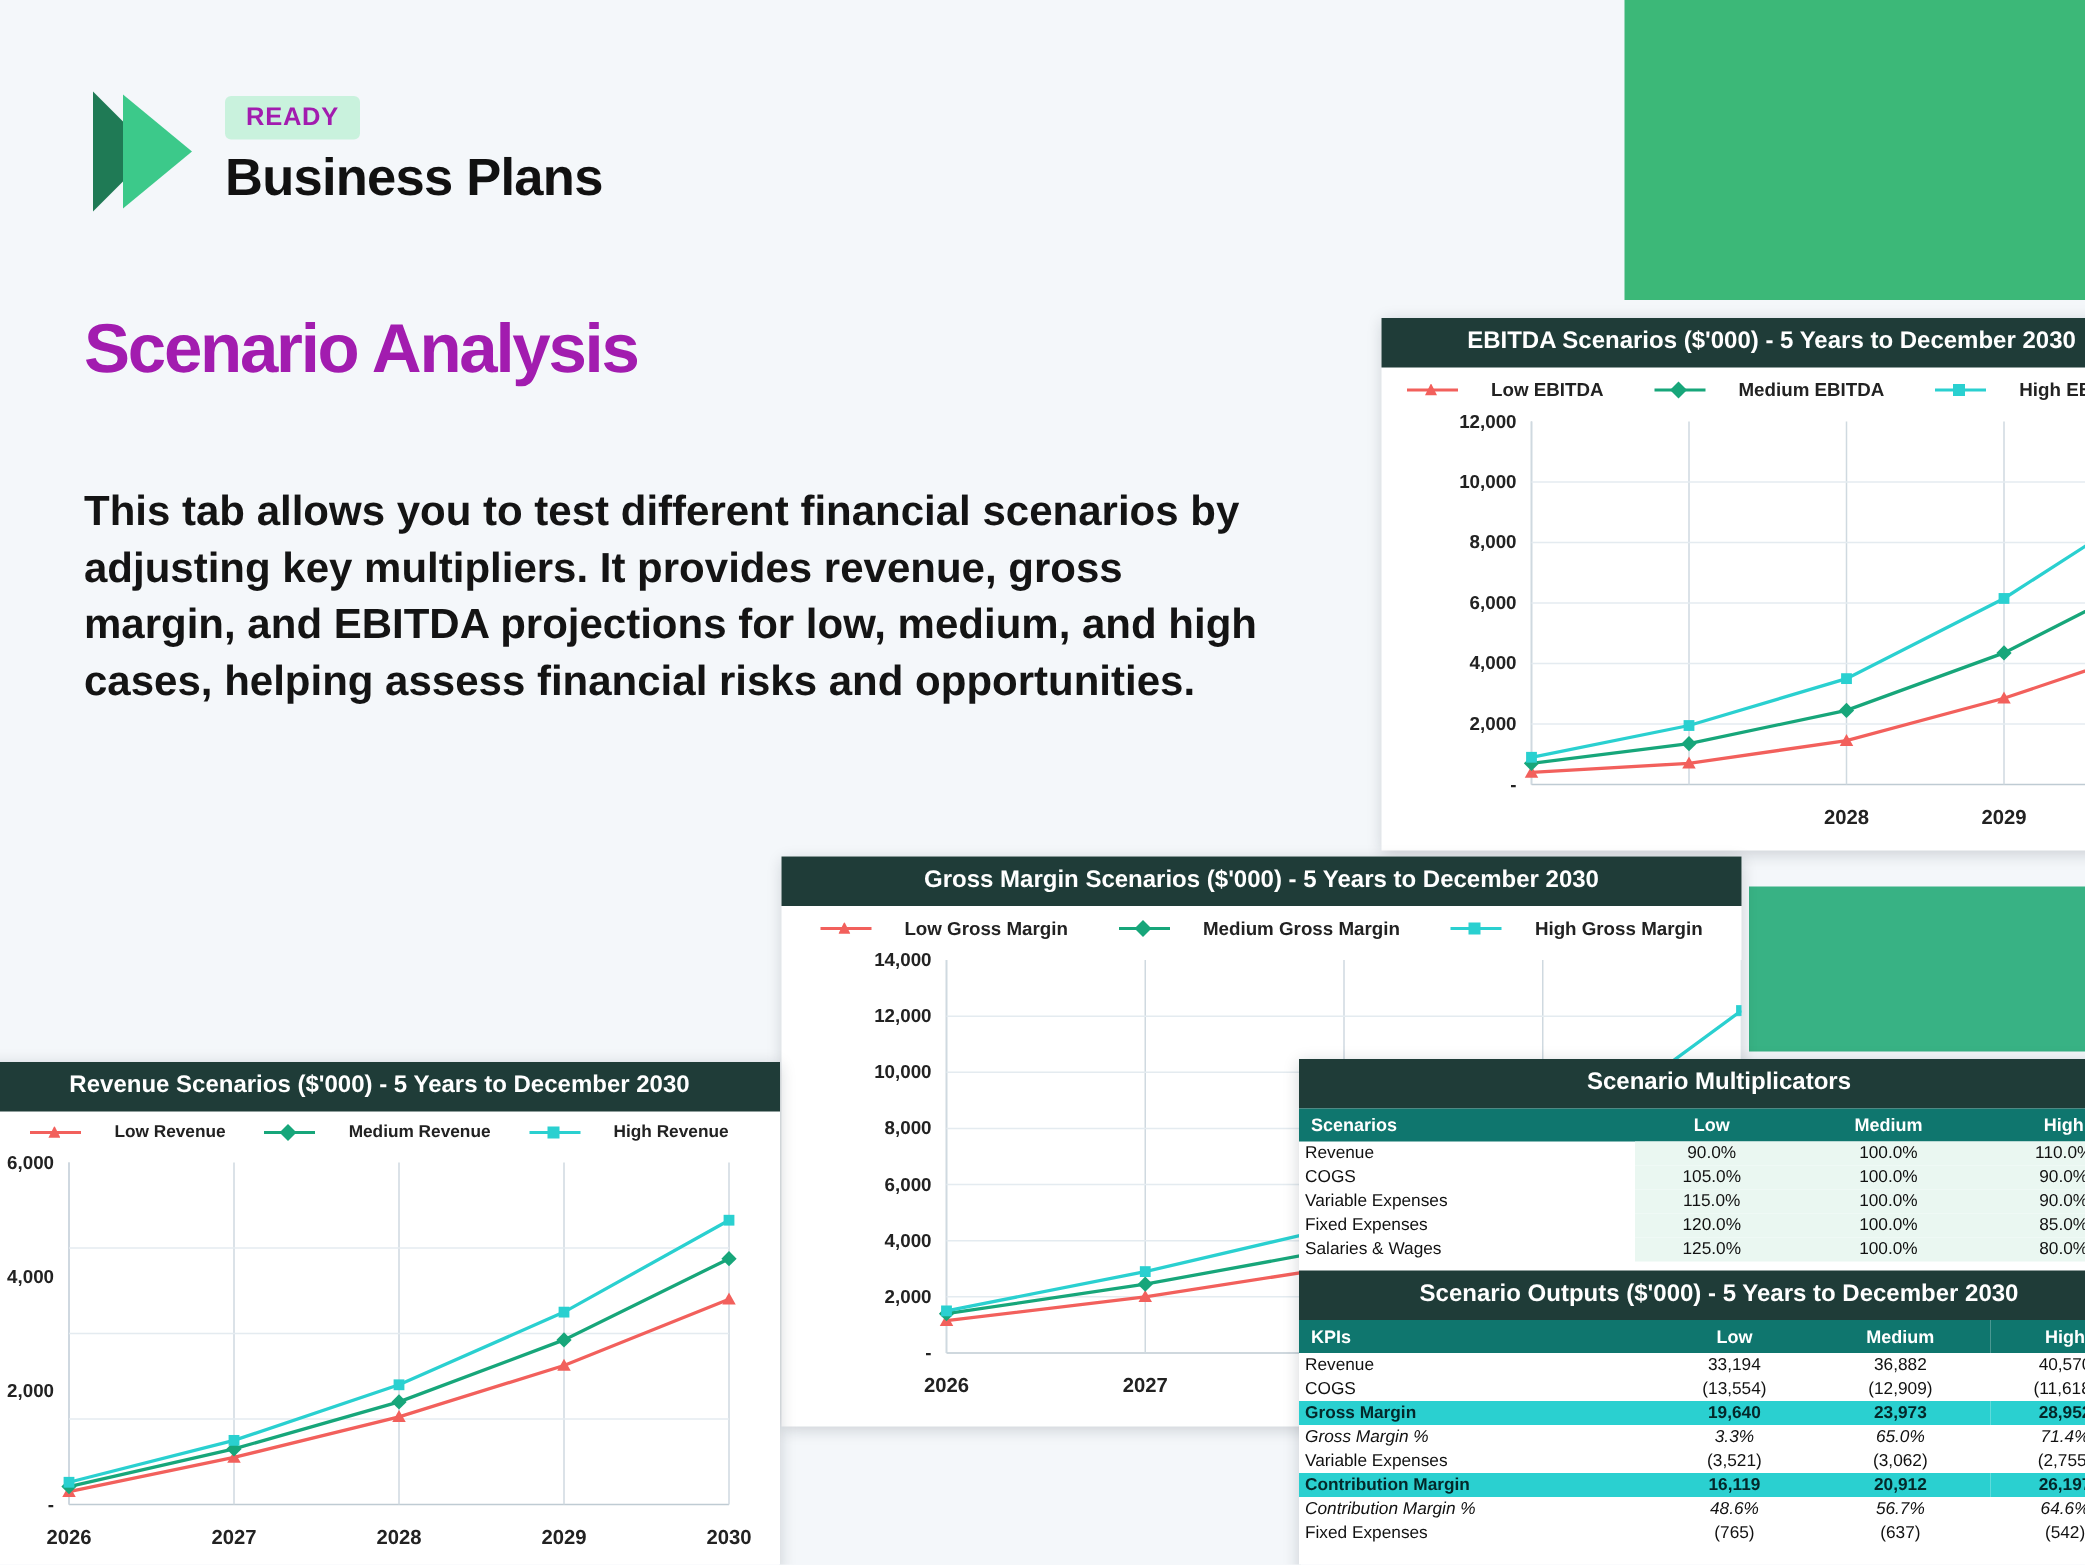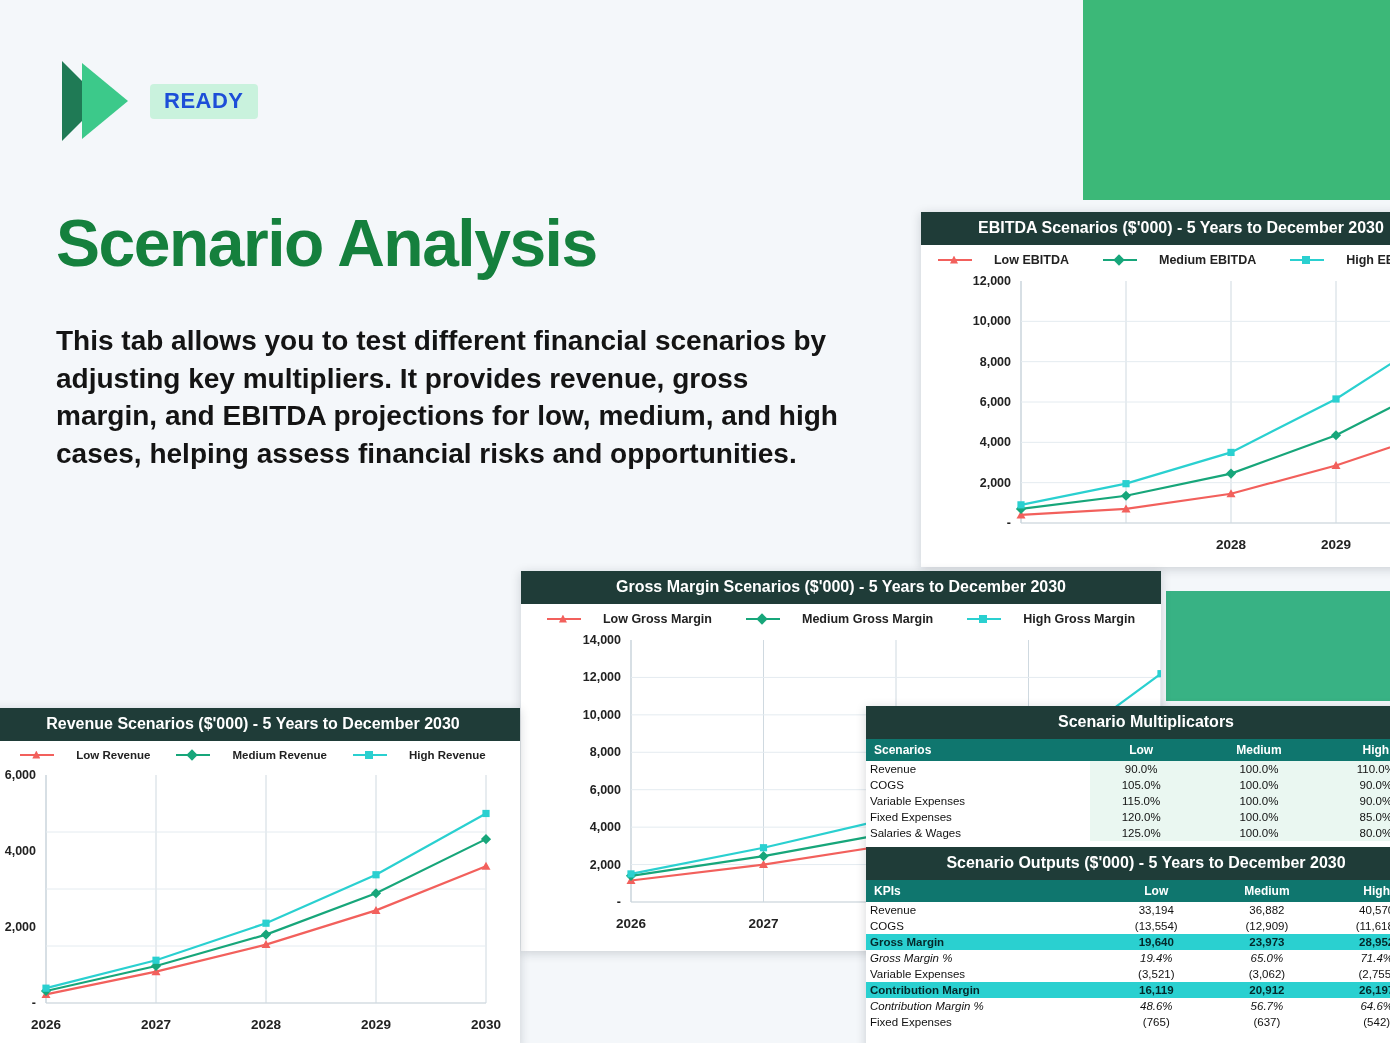--- a/index.html
+++ b/index.html
@@ -15,31 +15,31 @@
     background:#3cb878;
   }
   .green-block-mid{
     position:absolute;left:1166px;top:591px;width:224px;height:110px;
     background:#38b284;
   }
   
   .logo-wrap{position:absolute;left:56px;top:55px;display:flex;align-items:center;gap:16px;}
   .logo-mark{width:78px;height:92px;position:relative;}
   .ready-badge{
-    display:inline-block;background:#c9f2dd;color:#1d4ed8;
-    font-weight:700;font-size:22px;letter-spacing:.5px;
+    display:inline-block;background:#c9f2dd;color:#a21caf;
+    font-weight:700;font-size:17px;letter-spacing:.5px;
     padding:4px 14px 5px;border-radius:4px;
   }
   .brand-name{
     font-size:35px;font-weight:800;letter-spacing:-0.5px;margin-top:6px;color:#111;
   }
   
   .headline{
     position:absolute;left:56px;top:205px;
-    font-size:66px;font-weight:800;letter-spacing:-1.5px;color:#15803d;
+    font-size:46px;font-weight:800;letter-spacing:-1.5px;color:#a21caf;
   }
   .subcopy{
     position:absolute;left:56px;top:322px;width:800px;
     font-size:28px;line-height:1.34;font-weight:600;color:#141414;
   }
   
   .card{position:absolute;background:#fff;box-shadow:0 2px 10px rgba(15,30,40,.18);}
   .card-title{
     background:#1f3c38;color:#fff;font-weight:700;font-size:16px;
     text-align:center;padding:7px 0 8px;
@@ -83,20 +83,21 @@
 
 <div class="logo-wrap">
   <div class="logo-mark">
     <svg width="78" height="92" viewBox="0 0 78 92">
       <path d="M6 6 L6 86 L46 46 Z" fill="#1f7a55"></path>
       <path d="M26 8 L72 46 L26 84 Z" fill="#3cc98a"></path>
     </svg>
   </div>
   <div>
     <span class="ready-badge">READY</span>
+    <div class="brand-name">Business Plans</div>
   </div>
 </div>
 
 <div class="headline">Scenario Analysis</div>
 <div class="subcopy">This tab allows you to test different financial scenarios by adjusting key multipliers. It provides revenue, gross margin, and EBITDA projections for low, medium, and high cases, helping assess financial risks and opportunities.</div>
 
 <div class="card" style="left:921px;top:212px;width:520px;height:355px;">
   <div class="card-title">EBITDA Scenarios ($'000) - 5 Years to December 2030</div>
   <div class="legend">
     <span class="legend-item">
@@ -371,21 +372,21 @@
           <td class="num">(11,618)</td>
         </tr>
         <tr class="band">
           <td>Gross Margin</td>
           <td class="num">19,640</td>
           <td class="num">23,973</td>
           <td class="num">28,952</td>
         </tr>
         <tr>
           <td class="indent">Gross Margin %</td>
-          <td class="num" style="font-style: italic;">19.4%</td>
+          <td class="num" style="font-style: italic;">3.3%</td>
           <td class="num" style="font-style: italic;">65.0%</td>
           <td class="num" style="font-style: italic;">71.4%</td>
         </tr>
         <tr>
           <td>Variable Expenses</td>
           <td class="num">(3,521)</td>
           <td class="num">(3,062)</td>
           <td class="num">(2,755)</td>
         </tr>
         <tr class="band">

